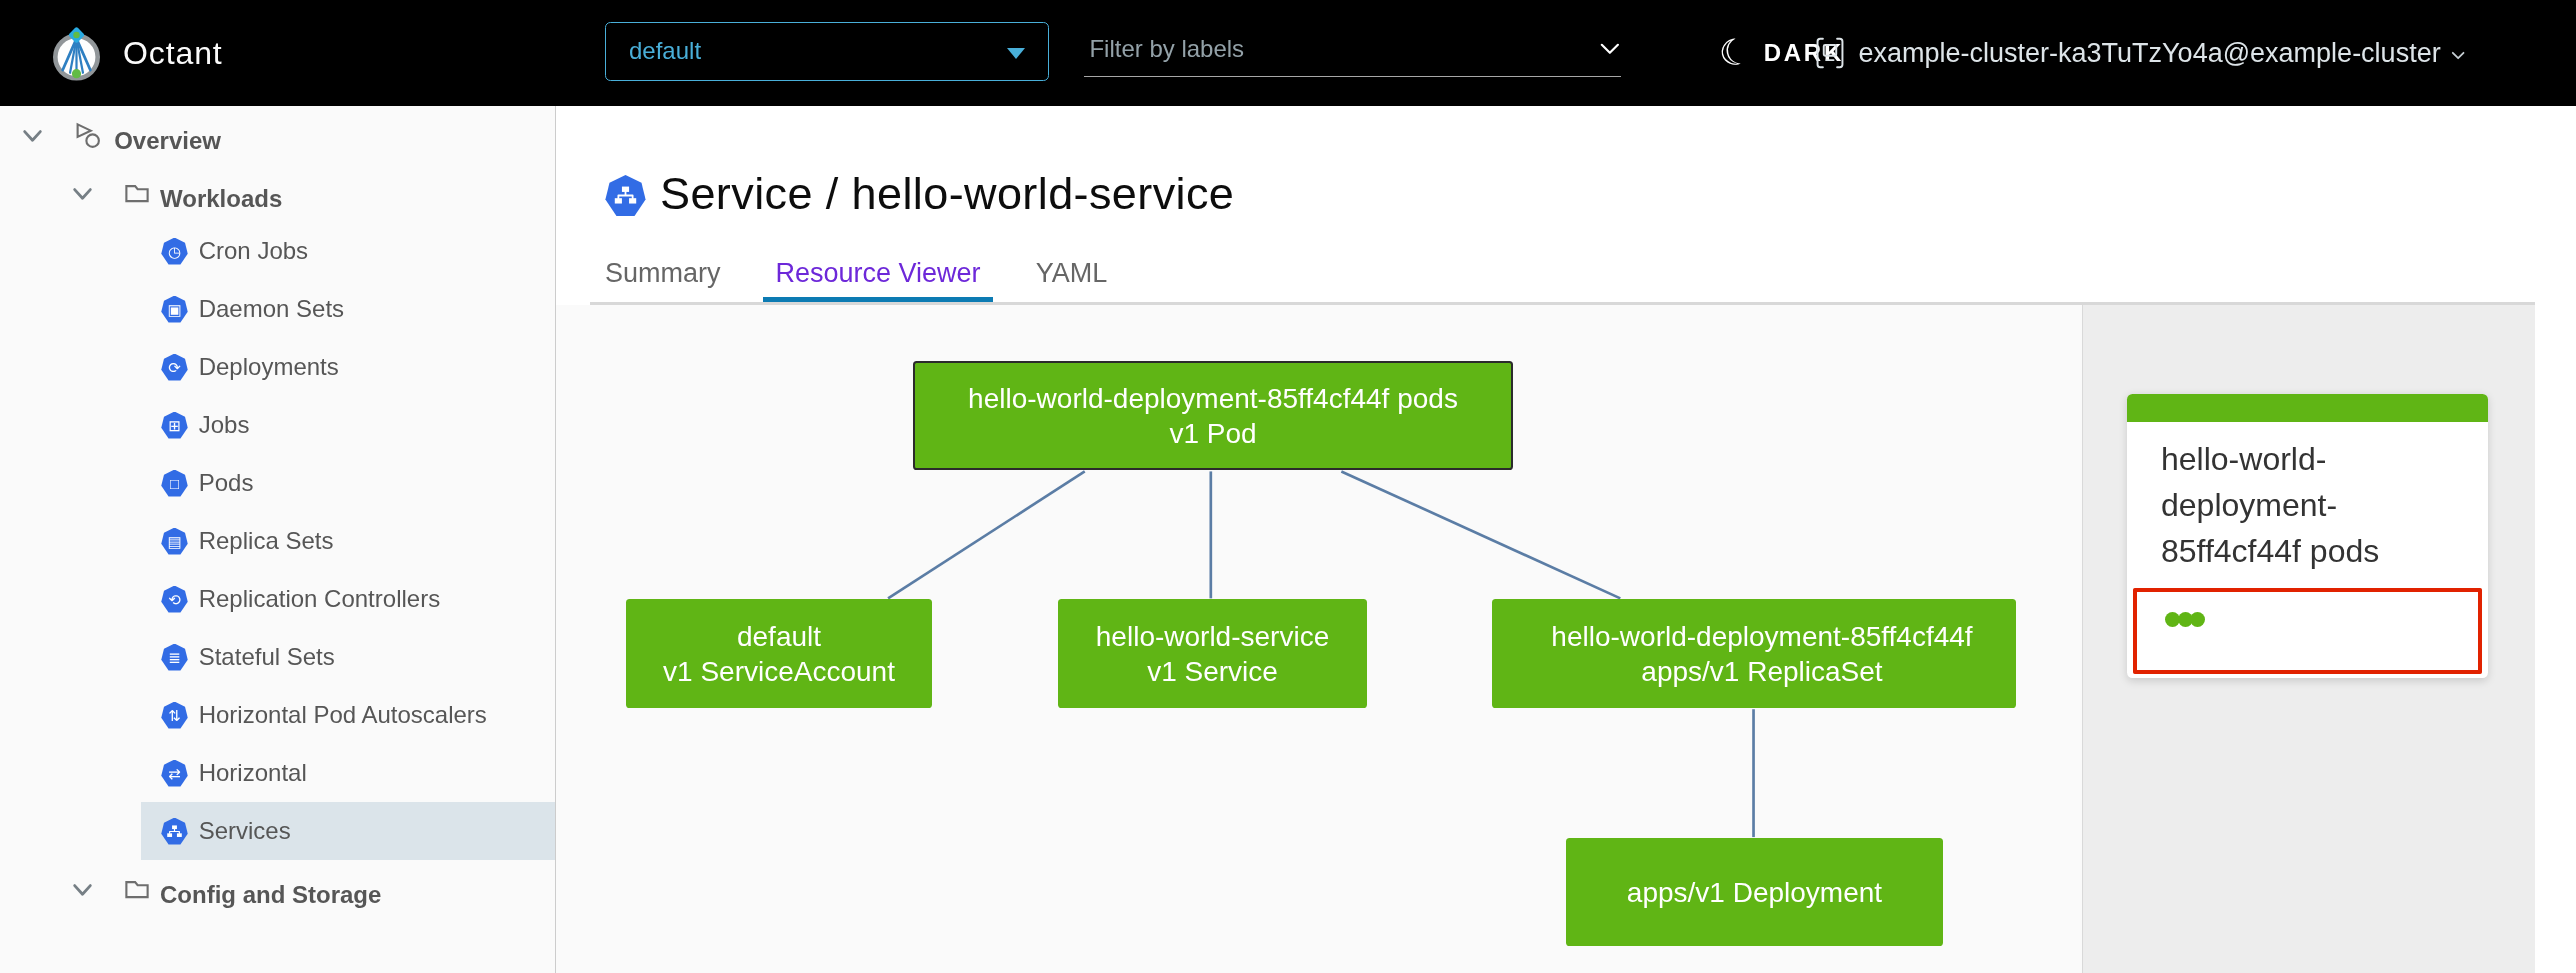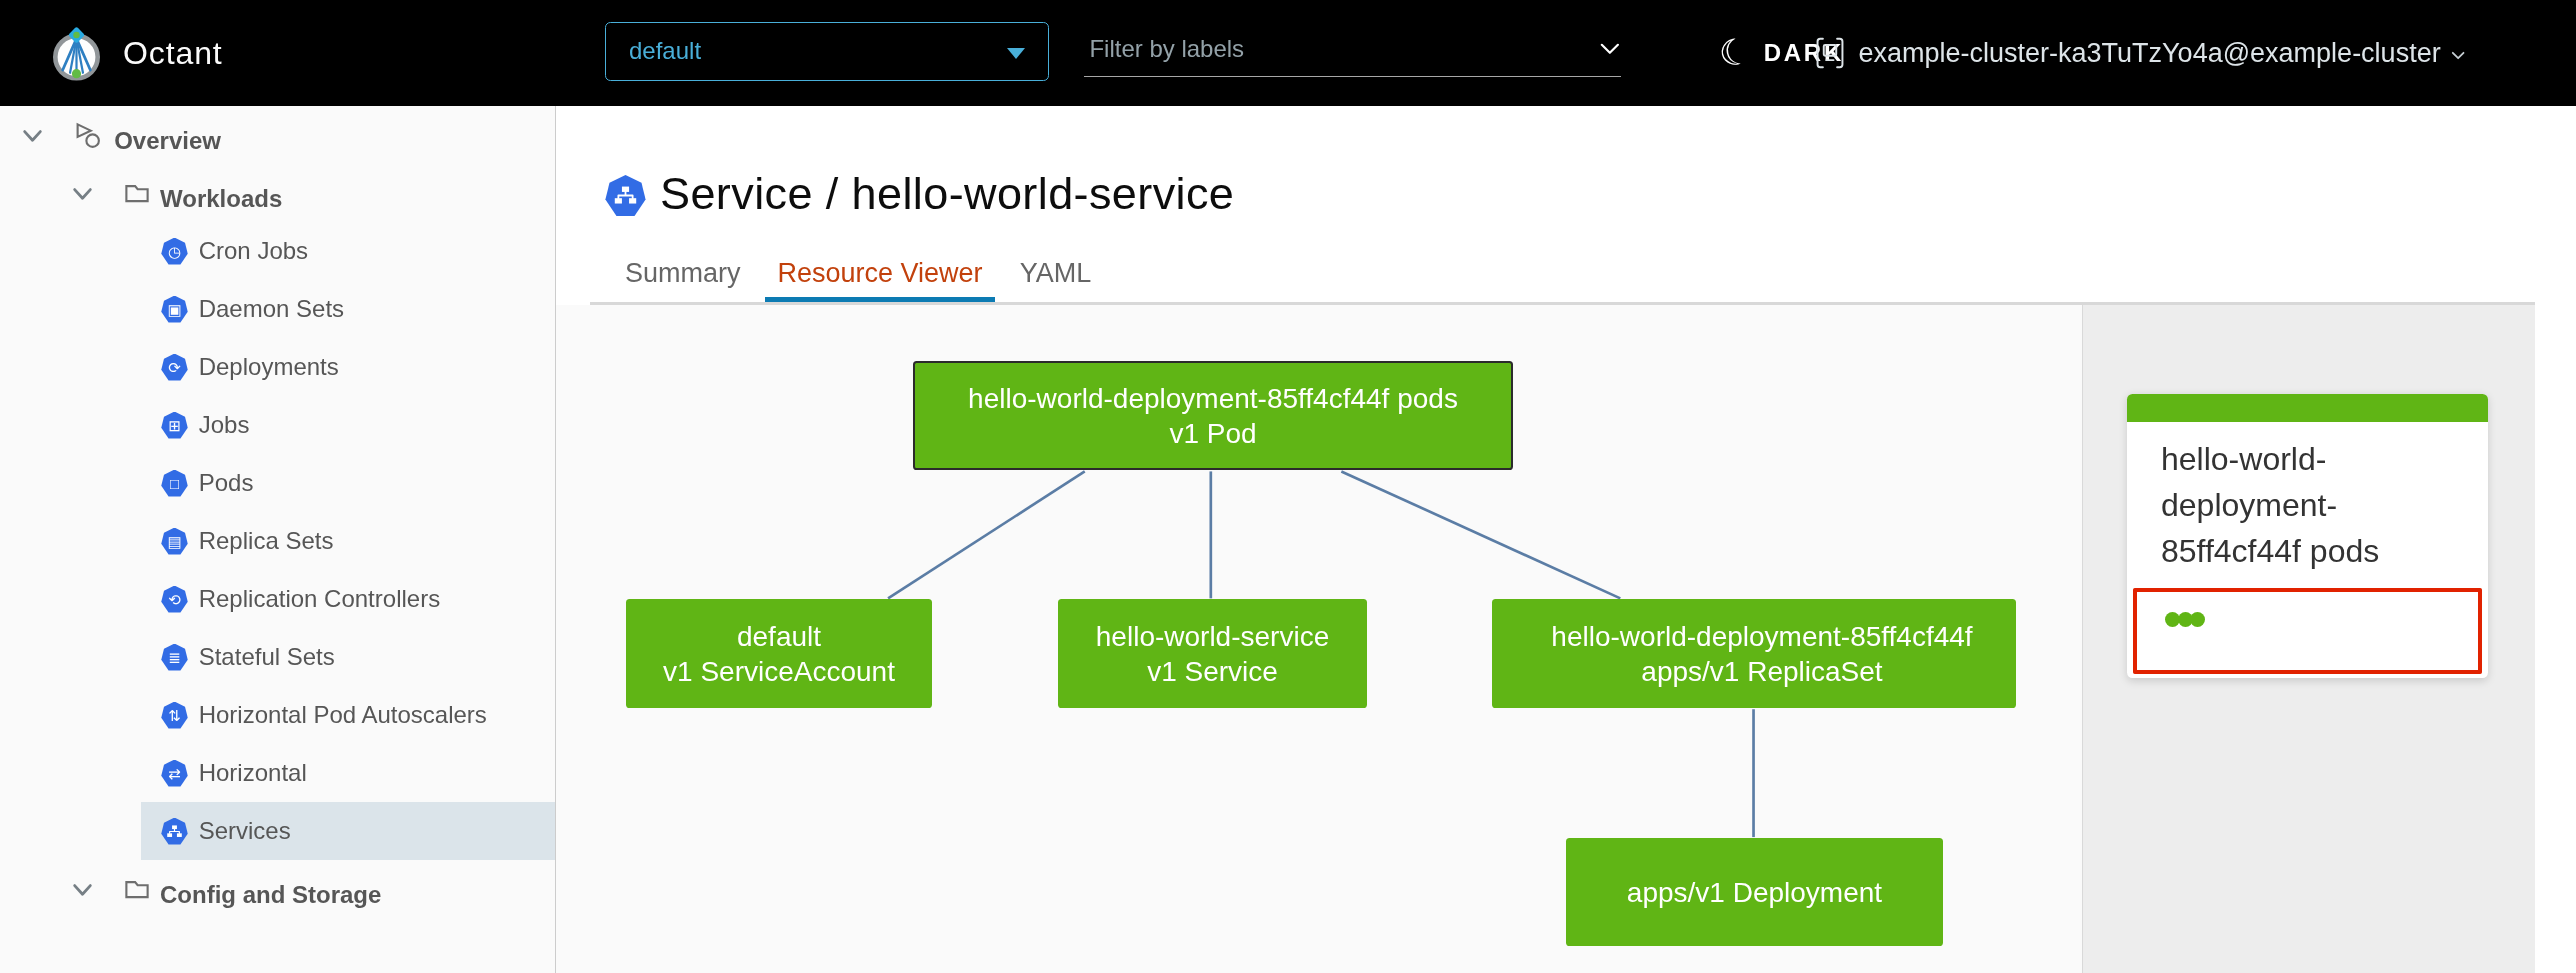--- a/index.html
+++ b/index.html
@@ -47,23 +47,23 @@
   .hepta{width:27px;height:27px;background:#326ce5;flex:0 0 auto;
         clip-path:polygon(50% 0%,89% 19%,99% 60%,72% 100%,28% 100%,1% 60%,11% 19%);
         display:flex;align-items:center;justify-content:center;color:#ffffff;font-size:15px;line-height:1;}
   .l2 .hepta{margin-left:161px;}
   .l2 .slabel{margin-left:10.7px;}
   
   .page-title-icon{position:absolute;left:605px;top:175px;width:41px;height:41px;
         background:#326ce5;clip-path:polygon(50% 0%,89% 19%,99% 60%,72% 100%,28% 100%,1% 60%,11% 19%);
         display:flex;align-items:center;justify-content:center;}
   .page-title{position:absolute;left:660px;top:168px;font-size:45px;color:#0d0d0d;font-weight:400;letter-spacing:0.4px;}
-  .tabs{position:absolute;left:605px;top:250px;height:52px;display:flex;gap:37px;margin-left:20px;}
+  .tabs{position:absolute;left:605px;top:250px;height:52px;display:flex;gap:55px;}
   .tab{display:inline-block;height:47px;line-height:47px;font-size:27px;color:#666666;cursor:pointer;box-sizing:content-box;}
-  .tab.active{color:#c2410c;border-bottom:5.4px solid #0c7bb3;padding:0 12.5px;margin:0 -12.5px;}
+  .tab.active{color:#6d28d9;border-bottom:5.4px solid #0c7bb3;padding:0 12.5px;margin:0 -12.5px;}
   .divider{position:absolute;left:590px;top:302px;width:1945px;height:2.7px;background:#d8d8d8;}
   .graph-bg{position:absolute;left:556px;top:305px;width:1526px;height:668px;background:#fafafa;}
   .edges{position:absolute;left:556px;top:306px;}
   .edges line{stroke:#5b7da5;stroke-width:3;}
   .node{position:absolute;background:#60b515;border-radius:3.6px;box-sizing:border-box;
         display:flex;flex-direction:column;justify-content:center;align-items:center;
         color:#ffffff;font-size:28px;line-height:35px;text-align:center;cursor:pointer;}
   .node.sel{border:2.7px solid #2b2b2b;}
   
   .side-panel{position:absolute;left:2082px;top:305px;width:453px;height:668px;background:#ededed;

